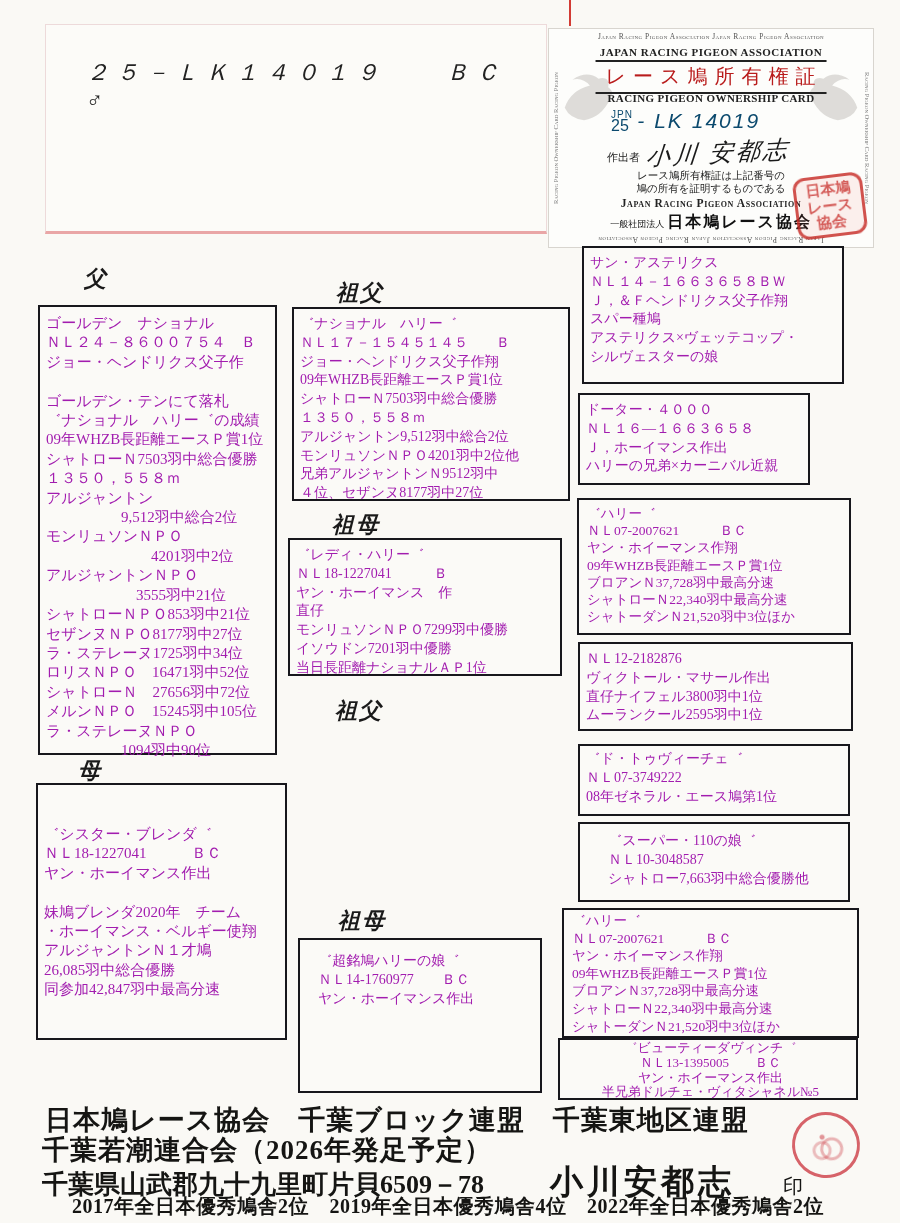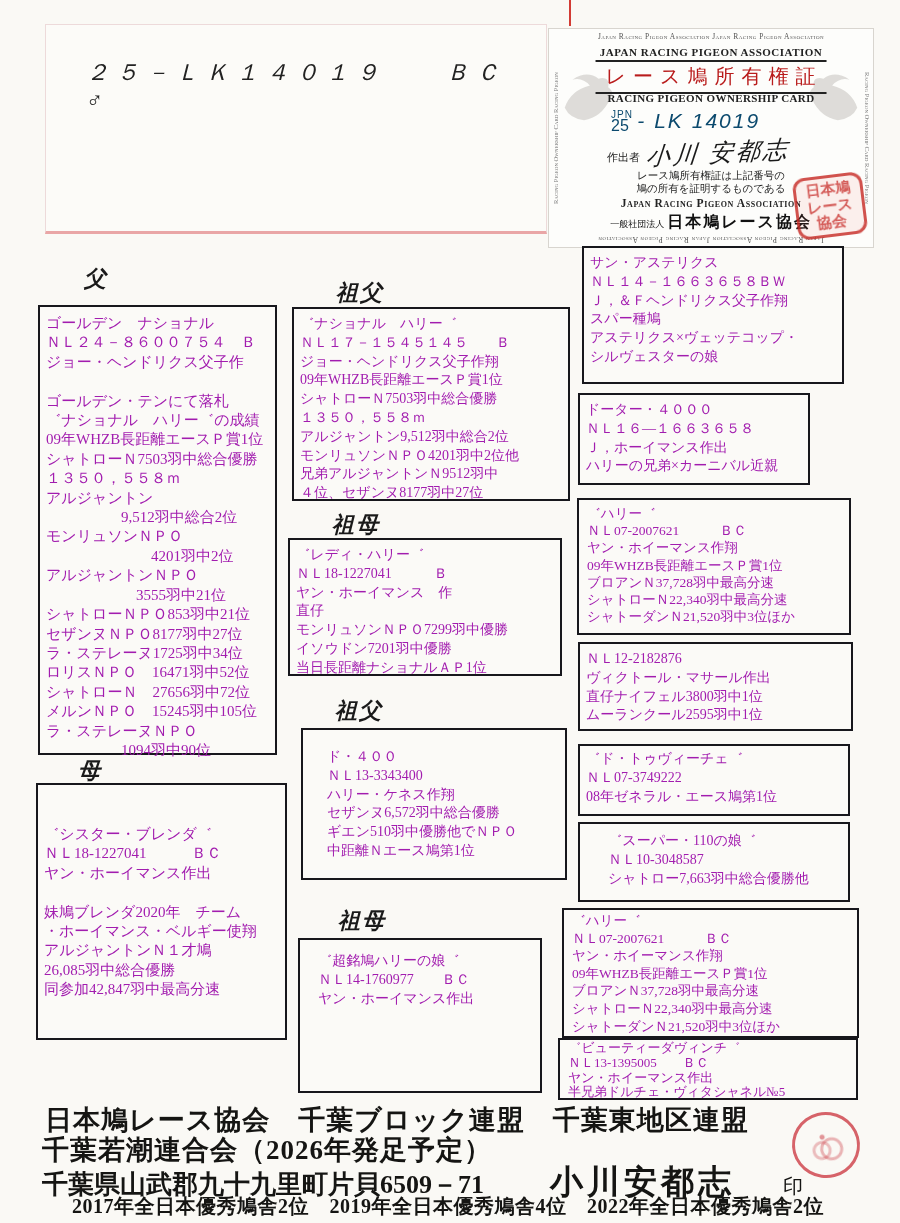--- a/index.html
+++ b/index.html
@@ -226,28 +226,20 @@
   <div class="box" style="left:288px;top:538px;width:274px;height:138px;">
     <div class="boxtext gt">゛レディ・ハリー゛
 ＮＬ18-1227041　　　Ｂ
 ヤン・ホーイマンス　作
 直仔
 モンリュソンＮＰＯ7299羽中優勝
 イソウドン7201羽中優勝
 当日長距離ナショナルＡＰ1位</div>
   </div>
 
-  <div class="box" style="left:301px;top:728px;width:266px;height:152px;">
-    <div class="boxtext gt" style="padding-top:18px;padding-left:24px;">ド・４００
-ＮＬ13-3343400
-ハリー・ケネス作翔
-セザンヌ6,572羽中総合優勝
-ギエン510羽中優勝他でＮＰＯ
-中距離Ｎエース鳩第1位</div>
-  </div>
 
   <div class="box" style="left:298px;top:938px;width:244px;height:155px;">
     <div class="boxtext gt" style="padding-top:12px;padding-left:18px;">゛超銘鳩ハリーの娘゛
 ＮＬ14-1760977　　ＢＣ
 ヤン・ホーイマンス作出</div>
   </div>
 
   <div class="box" style="left:582px;top:246px;width:262px;height:138px;">
     <div class="boxtext gt">サン・アステリクス
 ＮＬ１４－１６６３６５８ＢＷ
@@ -296,28 +288,28 @@
   <div class="box" style="left:562px;top:908px;width:297px;height:130px;">
     <div class="boxtext st" style="padding-top:2px;line-height:17.6px;">゛ハリー゛
 ＮＬ07-2007621　　　ＢＣ
 ヤン・ホイーマンス作翔
 09年WHZB長距離エースＰ賞1位
 ブロアンＮ37,728羽中最高分速
 シャトローＮ22,340羽中最高分速
 シャトーダンＮ21,520羽中3位ほか</div>
   </div>
 
-  <div class="box" style="left:558px;top:1038px;width:300px;height:62px;">
+  <div class="box" style="left:558px;top:1038px;width:300px;height:62px;text-align:center;">
     <div class="boxtext st" style="padding-top:1px;line-height:14.8px;font-size:13px;">゛ビューティーダヴィンチ゛
 ＮＬ13-1395005　　ＢＣ
 ヤン・ホイーマンス作出
 半兄弟ドルチェ・ヴィタシャネル№5</div>
   </div>
 
   <div class="footer-line f1">日本鳩レース協会　千葉ブロック連盟　千葉東地区連盟</div>
   <div class="footer-line f2">千葉若潮連合会（2026年発足予定）</div>
   <div class="footer-line f3">
-    <span>千葉県山武郡九十九里町片貝6509－71</span><span class="owner">小川安都志</span><span class="in">印</span>
+    <span>千葉県山武郡九十九里町片貝6509－78</span><span class="owner">小川安都志</span><span class="in">印</span>
   </div>
   <div class="footer-line f4">2017年全日本優秀鳩舎2位　2019年全日本優秀鳩舎4位　2022年全日本優秀鳩舎2位</div>
   <div class="footer-seal"></div>
 
 </div>
 
 </body></html>

